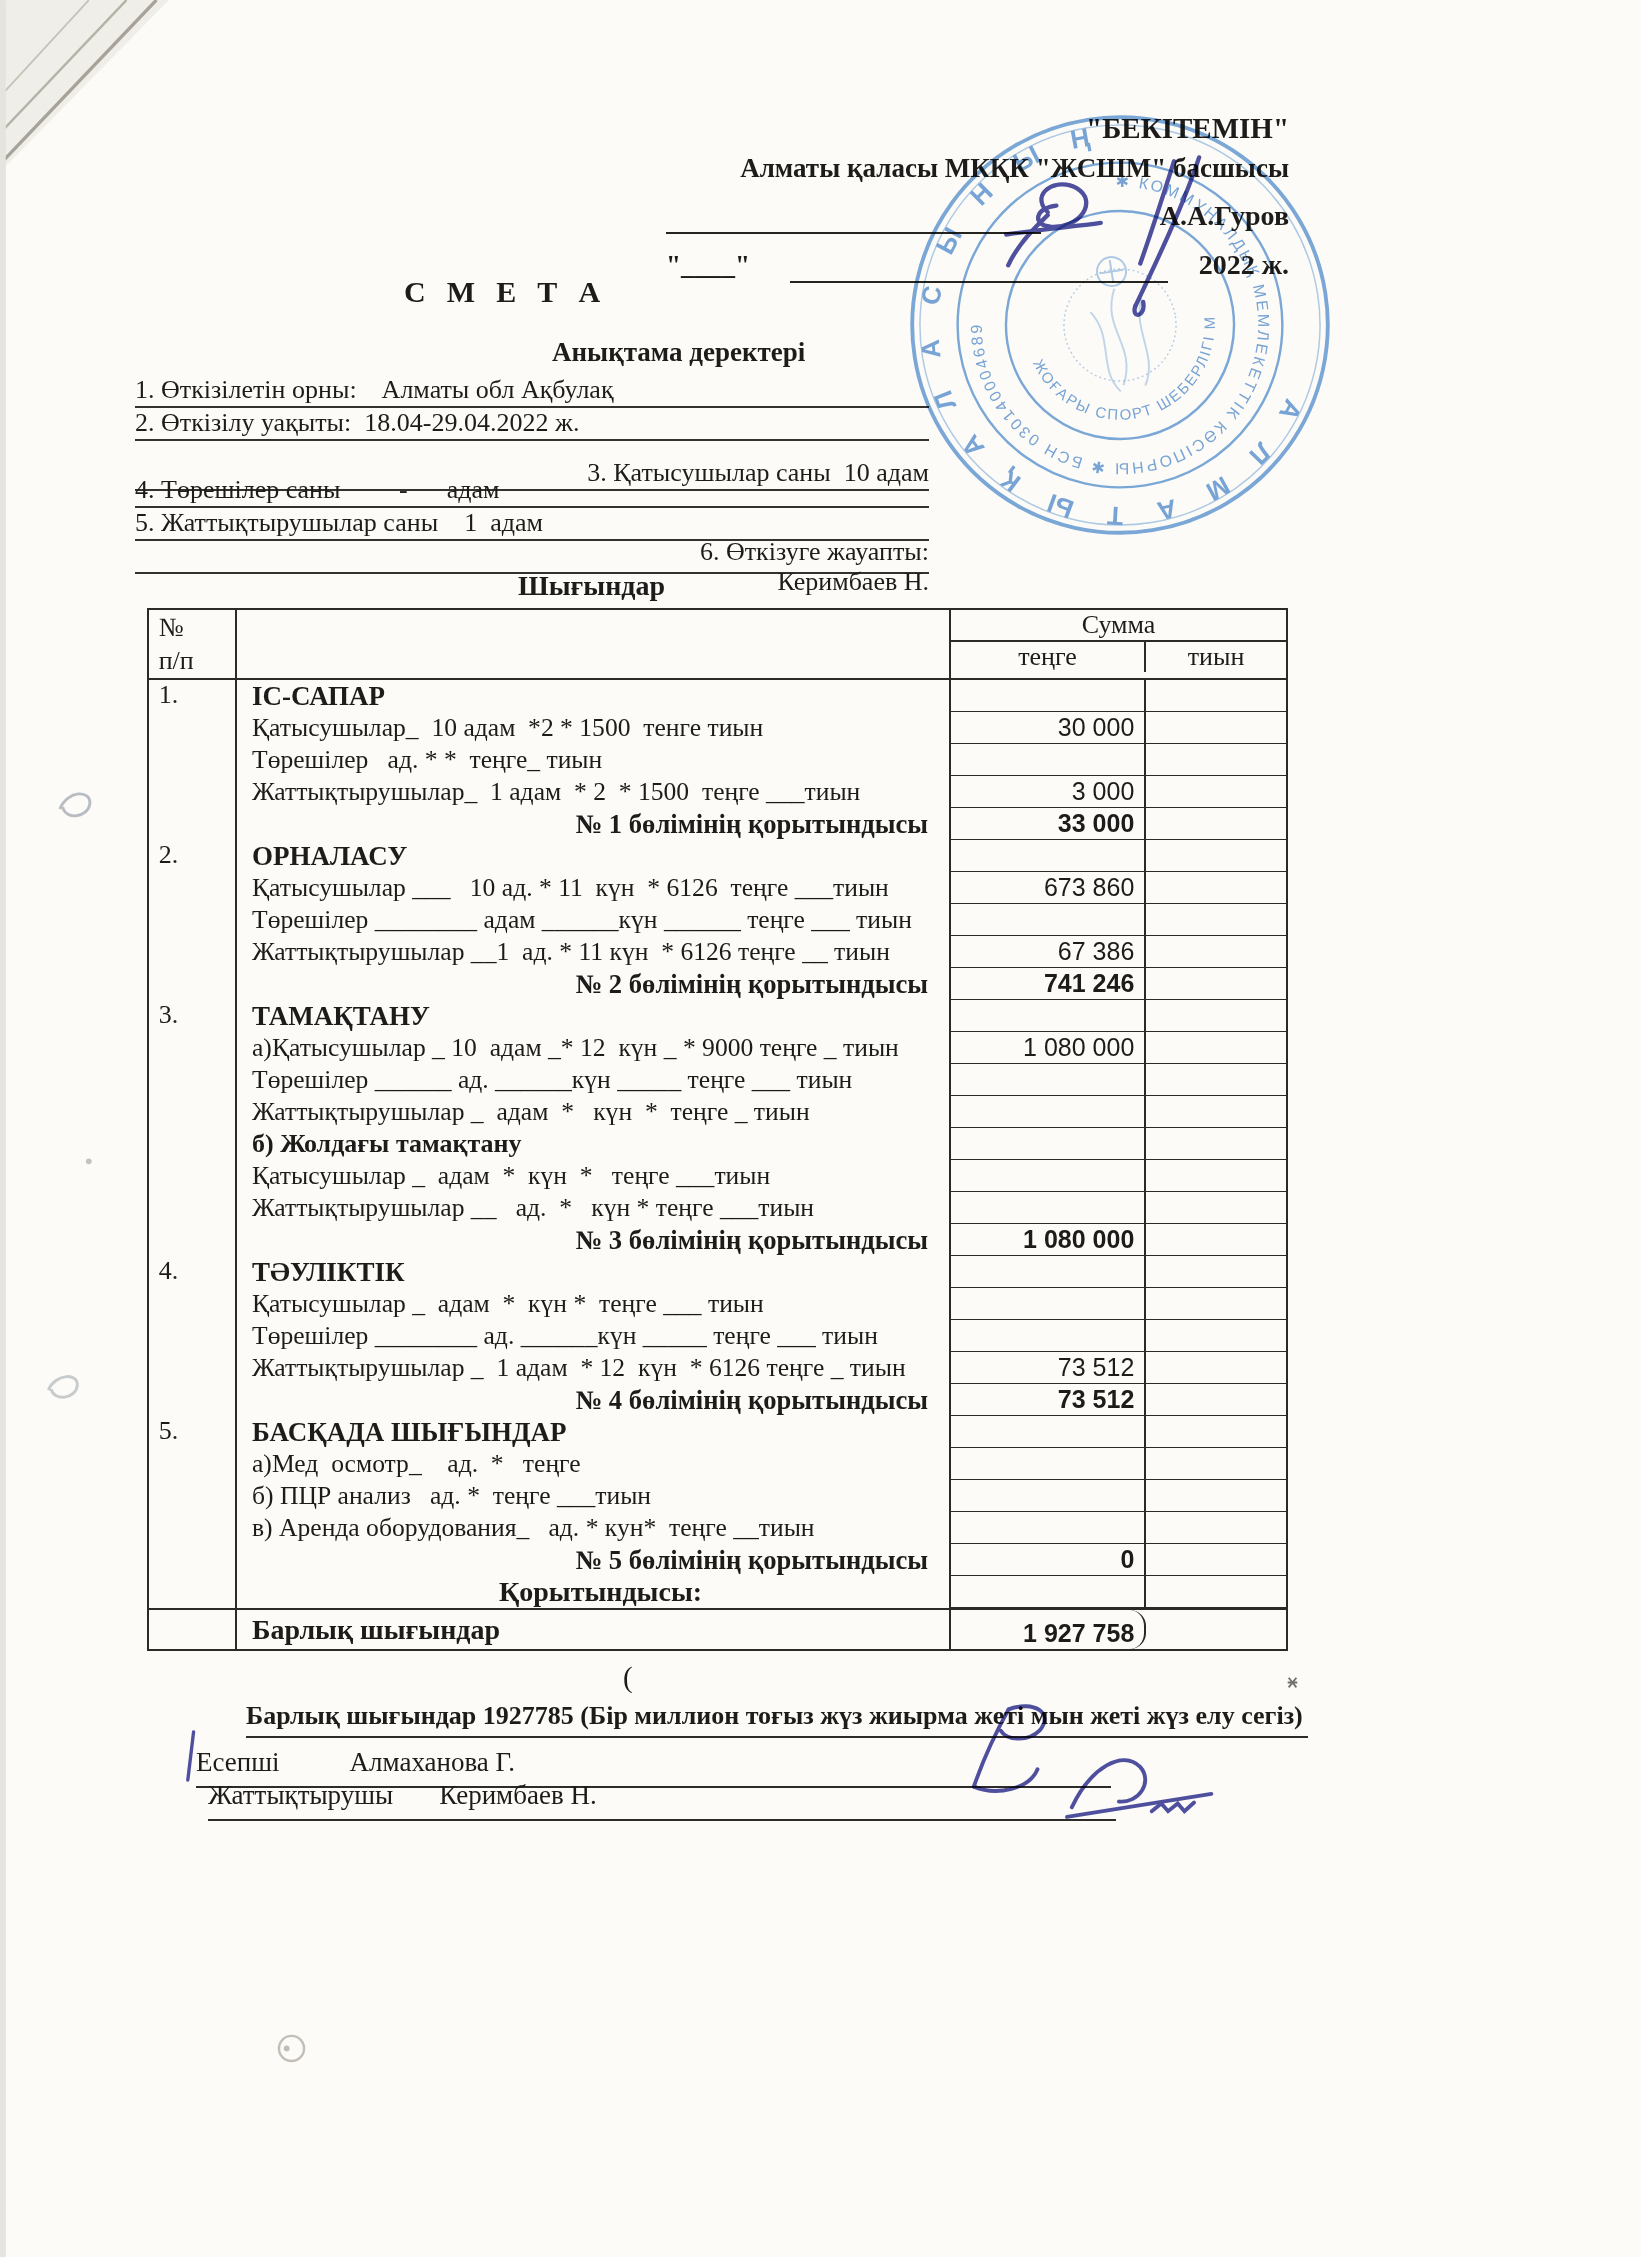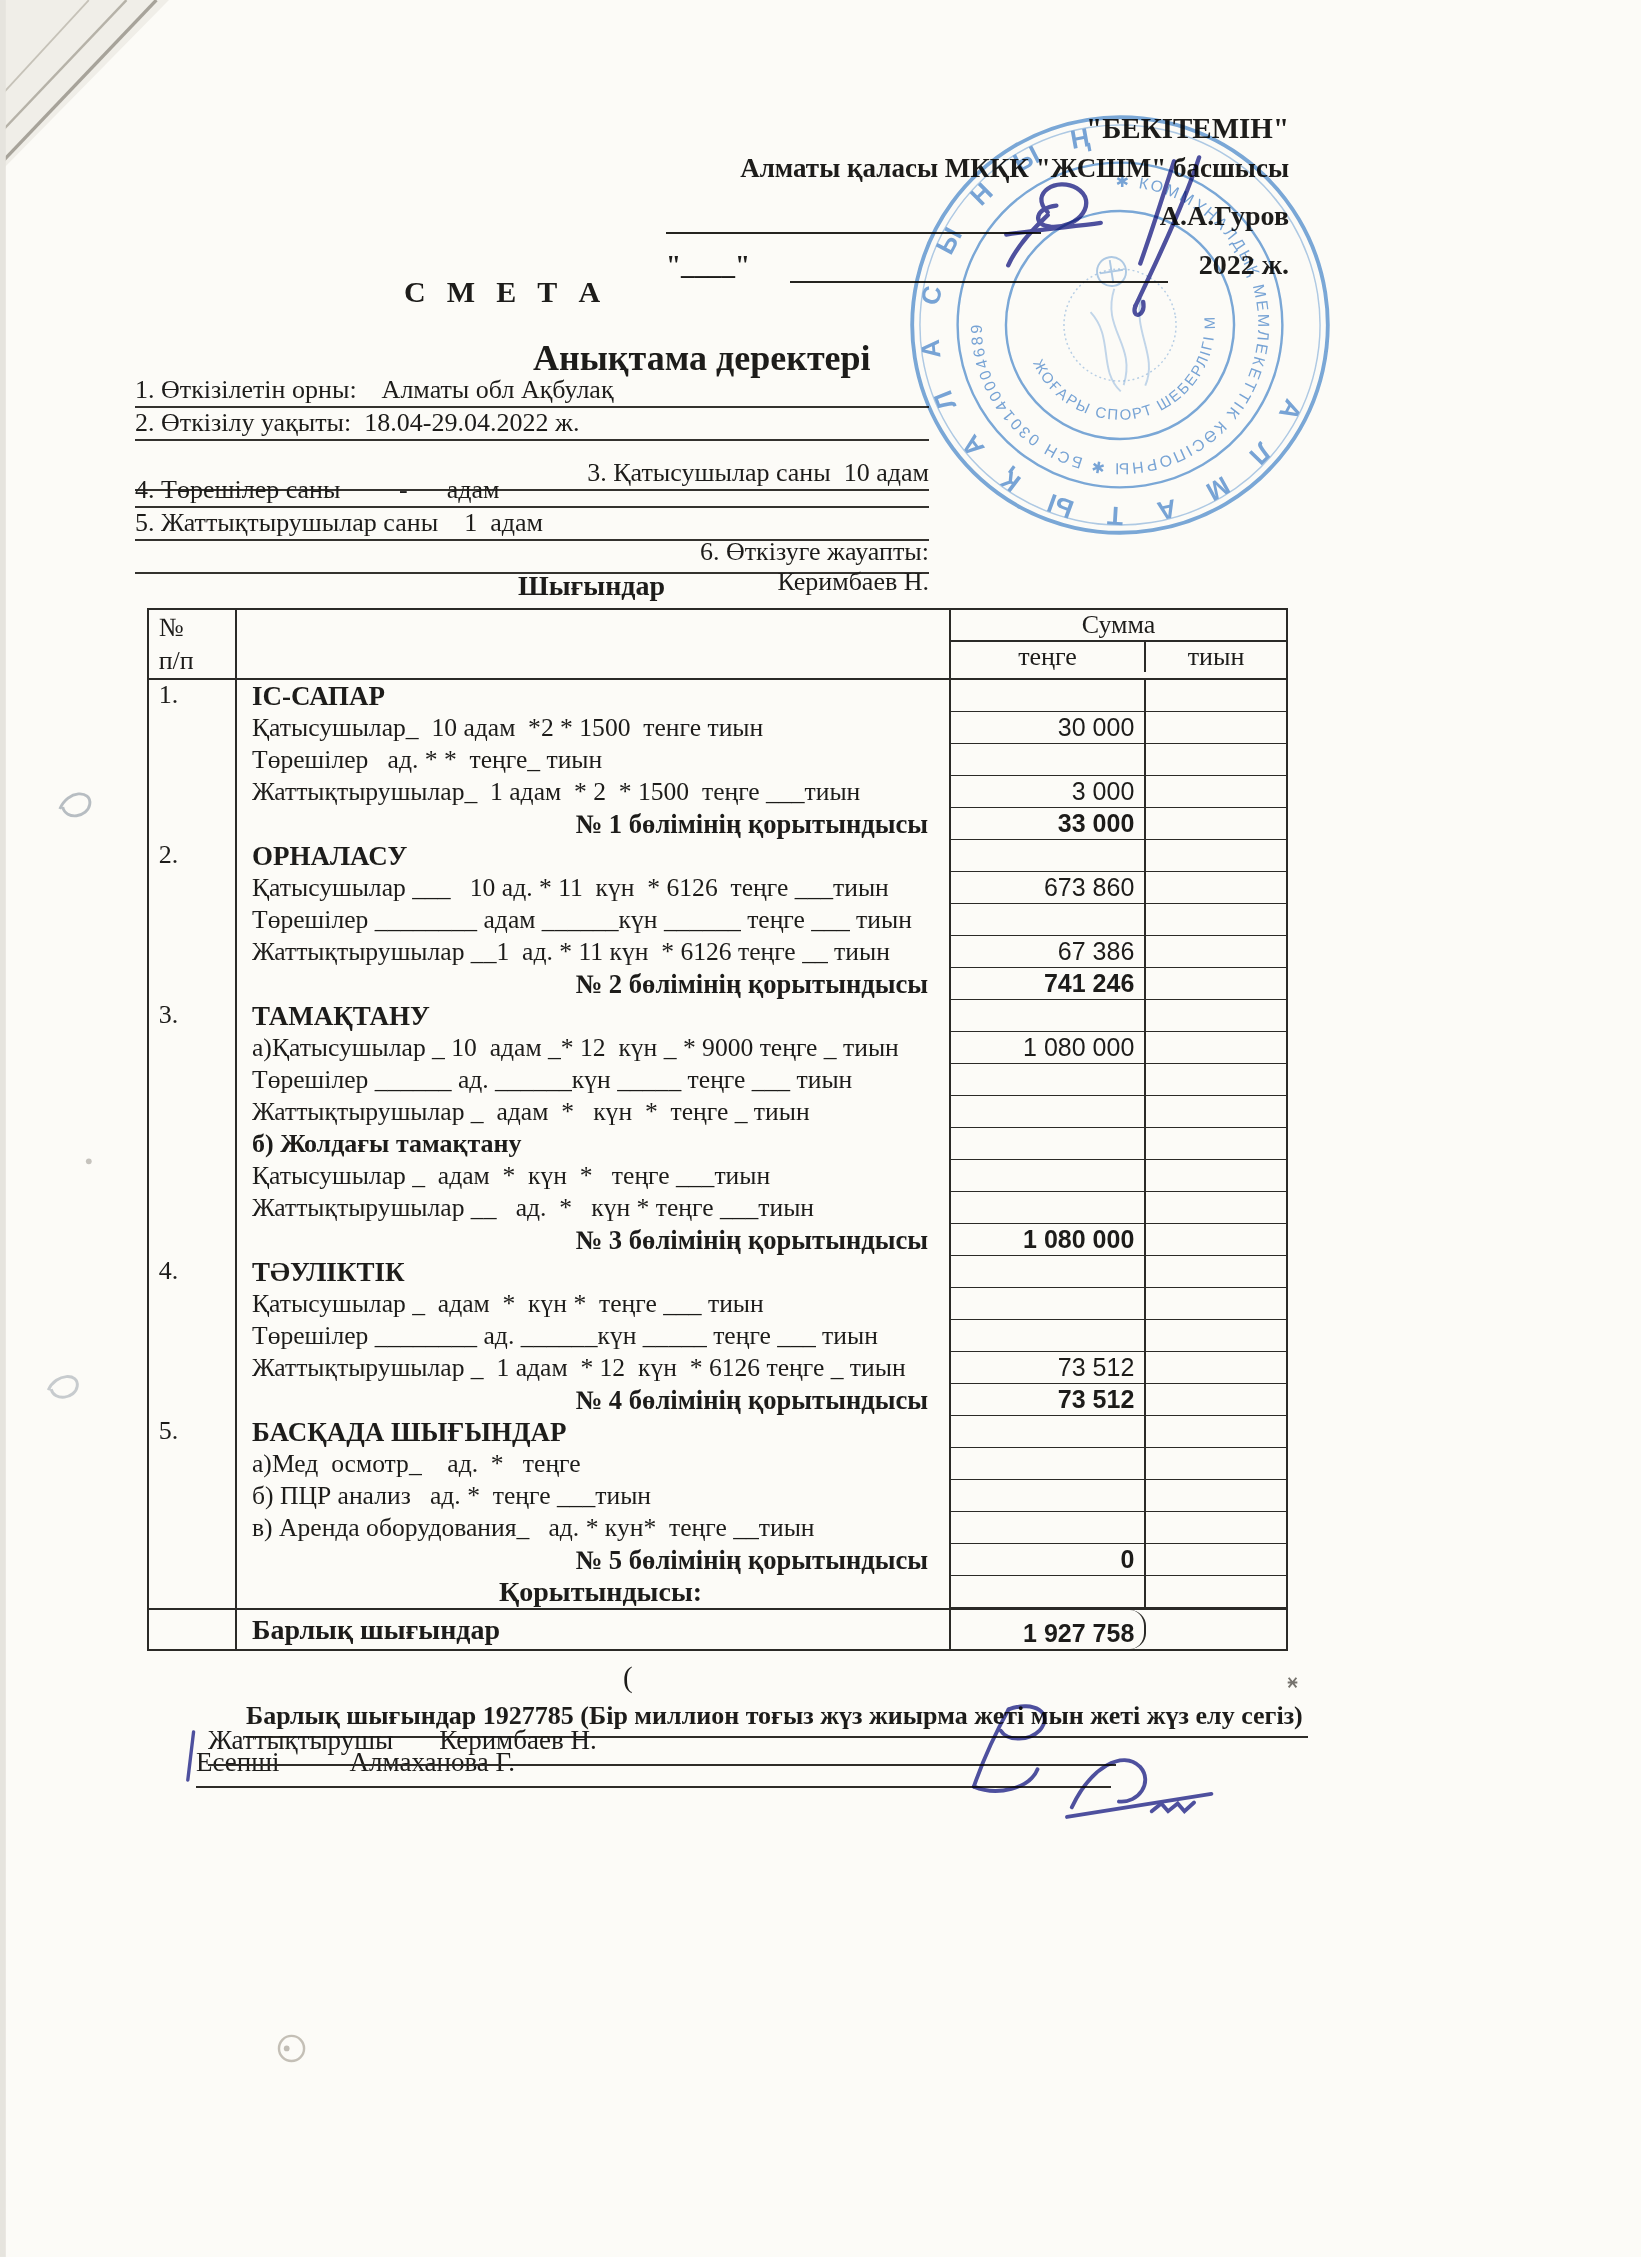--- a/index.html
+++ b/index.html
@@ -8,21 +8,21 @@
   
   .approval{position:absolute;left:666px;top:110px;width:623px;text-align:right;line-height:1.28;}
   .appr-1{font-size:29px;font-weight:bold;}
   .appr-2{font-size:27px;font-weight:bold;margin-top:3.9px;}
   .appr-row{display:flex;justify-content:space-between;align-items:flex-end;margin-top:9.7px;height:39px;}
   .sig-line{display:inline-block;border-bottom:2.9px solid #25241f;height:29px;}
   .appr-name{font-size:28px;font-weight:bold;margin-left:3.9px;}
   .appr-q{font-size:27px;font-weight:bold;margin-right:13.5px;}
   
   .doc-title{position:absolute;left:404px;top:275px;font-size:30px;font-weight:bold;letter-spacing:6.8px;}
-  .doc-subtitle{position:absolute;left:533px;top:337px;font-size:36px;font-weight:bold;font-family:Liberation Serif, serif;}
+  .doc-subtitle{position:absolute;left:552px;top:337px;font-size:27px;font-weight:bold;font-family:Liberation Serif, serif;}
   .expenses-title{position:absolute;left:518px;top:570px;font-size:28px;font-weight:bold;}
   
   .info-line{position:absolute;left:135px;width:794px;height:34px;border-bottom:2.4px solid #34322e;
              font-size:26px;display:flex;align-items:flex-end;padding-bottom:1px;white-space:pre;}
   
   .etable{position:absolute;left:147px;top:608px;width:1137px;border:2.4px solid #2b2a27;background:transparent;}
   .thead{display:grid;grid-template-columns:88px 714px 335px;border-bottom:2.4px solid #2b2a27;}
   .th-num{border-right:2.4px solid #2b2a27;display:flex;flex-direction:column;justify-content:space-between;
           padding:2.9px 0 1.9px 9.7px;font-size:26px;height:68px;box-sizing:border-box;}
   .th-desc{border-right:2.4px solid #2b2a27;}
@@ -48,21 +48,21 @@
   .row-final .c-desc{font-weight:bold;font-size:28px;}
   .row-final .c-tenge{font-weight:bold;border-bottom:none;border-radius:16px;}
   .row-final .c-tiyn{border-bottom:none;}
   
   .open-paren{position:absolute;left:623px;top:1661px;font-size:29px;}
   .f-total{position:absolute;left:246px;top:1701px;width:1062px;font-size:26px;font-weight:bold;
            border-bottom:2.9px solid #2e2c28;padding-bottom:4.8px;white-space:pre;}
   .f-sig{position:absolute;font-size:27px;border-bottom:2.9px solid #2e2c28;display:flex;align-items:center;
          padding-bottom:2.9px;white-space:pre;}
   .f-sig1{left:196px;top:1742px;width:915px;height:41px;}
-  .f-sig2{left:208px;top:1720px;width:908px;height:41px;}
+  .f-sig2{left:208px;top:1775px;width:908px;height:41px;}
   .f-name1{margin-left:70px;}
   .f-name2{margin-left:46px;}
   
   .stamp{position:absolute;left:890px;top:95px;width:460px;height:460px;mix-blend-mode:multiply;opacity:.82;
          transform:rotate(-9deg);pointer-events:none;}
   .ink{position:absolute;mix-blend-mode:multiply;opacity:.9;pointer-events:none;}
   .artifacts{position:absolute;left:0;top:0;width:1641px;height:2257px;pointer-events:none;}
 </style>
 </head>
 <body>

